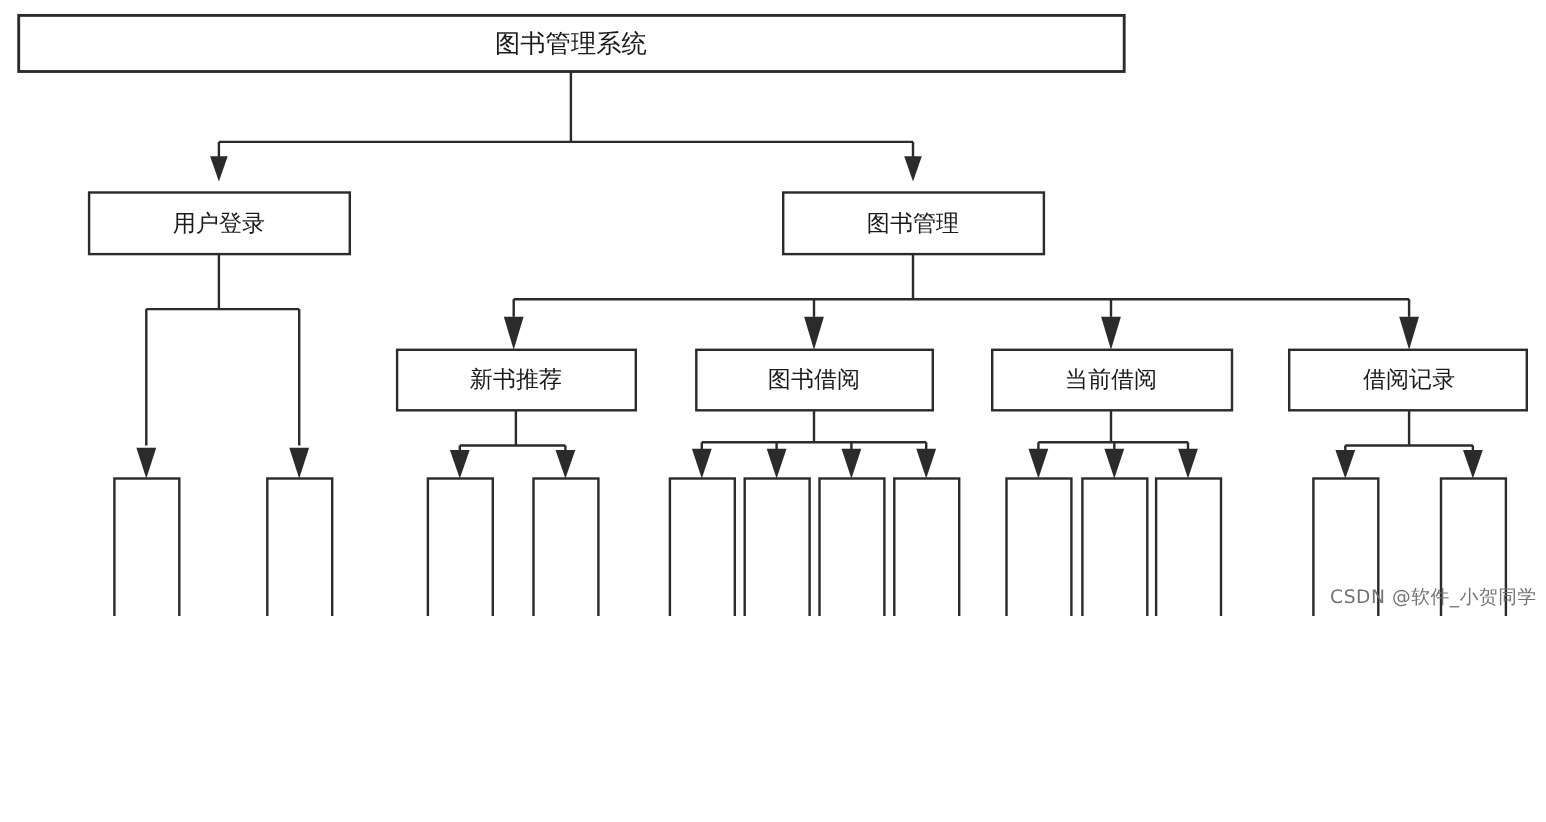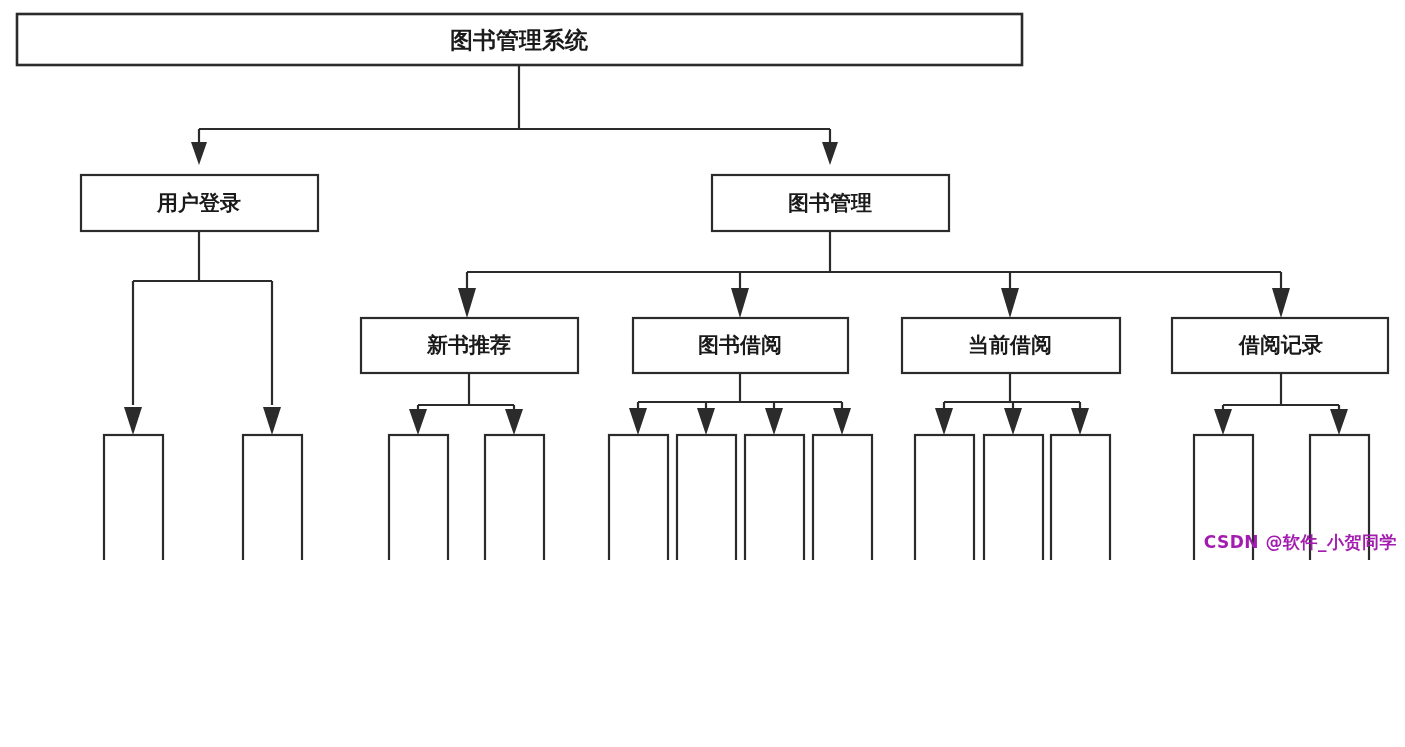--- a/index.html
+++ b/index.html
@@ -10,21 +10,20 @@
   }
   body {
     font-family: "DejaVu Sans", "Liberation Sans", sans-serif;
   }
   #diagram-root {
     position: relative;
     width: 1405px;
     height: 560px;
     background: #ffffff;
     overflow: hidden;
-    font-weight: bold;
   }
   svg.diagram-canvas {
     position: absolute;
     top: 0;
     left: 0;
     width: 1405px;
     height: 747px;
     display: block;
   }
   .node-box {
@@ -71,21 +70,21 @@
     letter-spacing: 1px;
     white-space: nowrap;
     pointer-events: none;
   }
   .watermark {
     position: absolute;
     right: 8px;
     bottom: 6px;
     font-family: "DejaVu Sans", "Liberation Sans", sans-serif;
     font-size: 17px;
-    color: #a21caf;
+    color: #737373;
     letter-spacing: 0.5px;
     user-select: none;
   }
 </style>
 </head>
 <body>
 
 <div id="diagram-root">
 
   <svg class="diagram-canvas" viewBox="0 0 1405 747" xmlns="http://www.w3.org/2000/svg">

